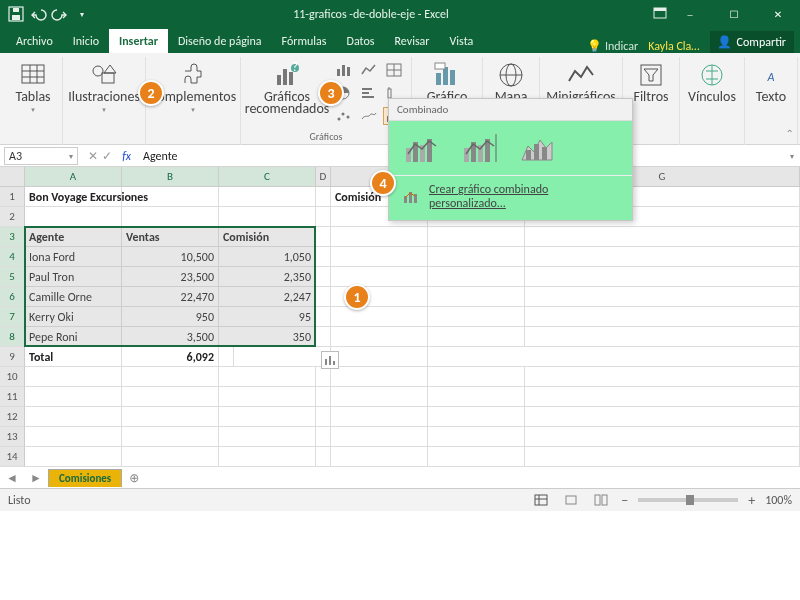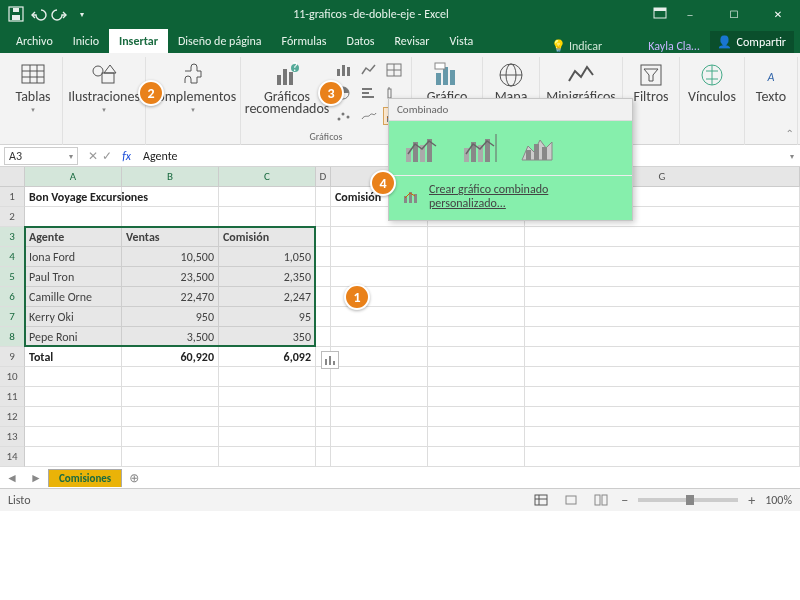--- a/index.html
+++ b/index.html
@@ -107,21 +107,21 @@
   <div class="rtab">Archivo</div>
   <div class="rtab">Inicio</div>
   <div class="rtab active">Insertar</div>
   <div class="rtab">Diseño de página</div>
   <div class="rtab">Fórmulas</div>
   <div class="rtab">Datos</div>
   <div class="rtab">Revisar</div>
   <div class="rtab">Vista</div>
   <div class="account">
     <span style="color:#cfe6d7;">💡 <span>Indicar</span></span>
-    <span style="color:#c4b5fd;margin-left:36px;">Kayla Cla…</span>
+    <span style="color:#fde047;">Kayla Cla…</span>
     <span class="share">
         <span>👤</span>
         <span>Compartir</span>
       </span>
   </div>
 </div>
 
 <div class="ribbon">
   <div class="rgrp">
     <div class="rgrp-top">
@@ -495,21 +495,20 @@
           <div class="cell colA">Pepe Roni</div>
           <div class="cell colB r">3,500</div>
           <div class="cell colC r">350</div>
           <div class="cell colD"></div>
           <div class="cell colE"></div>
           <div class="cell colF"></div>
           <div class="cell colG" style="flex:1;"></div>
         </div>
       <div class="row">
           <div class="cell colA b">Total</div>
-          <div class="cell colB b r">60,920</div>
           <div class="cell colC b r">6,092</div>
           <div class="cell colD"></div>
           <div class="cell colE"></div>
           <div class="cell colF"></div>
           <div class="cell colG" style="flex:1;"></div>
         </div>
       <div class="row">
           <div class="cell colA"></div>
           <div class="cell colB"></div>
           <div class="cell colC"></div>

